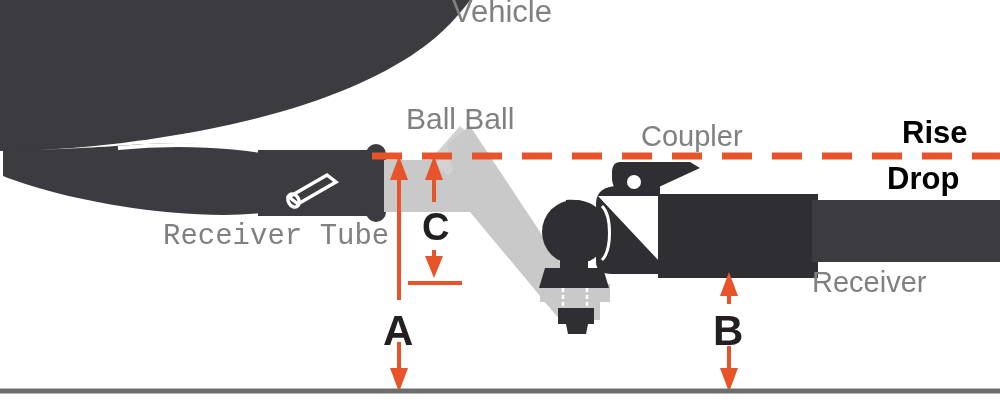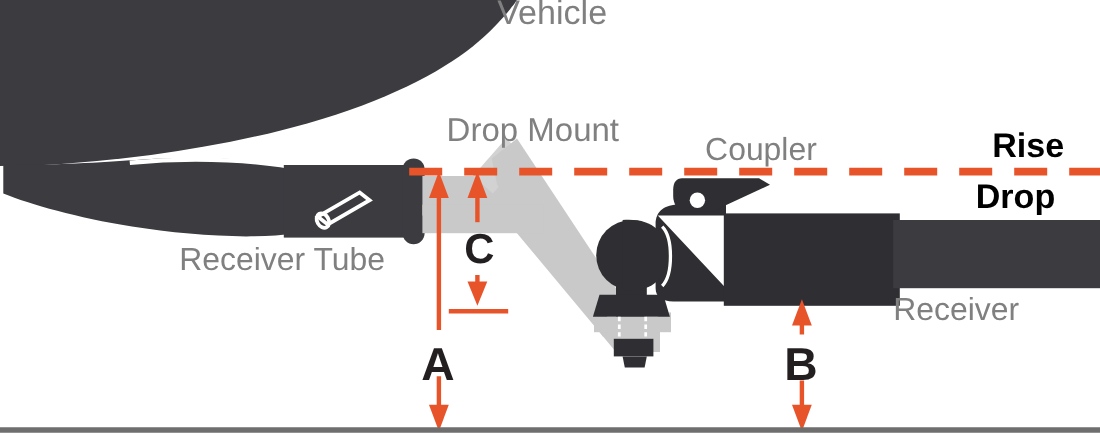--- a/index.html
+++ b/index.html
@@ -32,21 +32,21 @@
     position:absolute;
     color:#231f20;
     font-family:"Liberation Sans", sans-serif;
     font-weight:700;
     white-space:nowrap;
     line-height:1;
   }
   #lbl-vehicle{left:452px;top:-4px;font-size:31px;}
   #lbl-ballmount{left:406px;top:104px;font-size:30px;}
   #lbl-coupler{left:641px;top:122px;font-size:29px;text-align:center;}
-  #lbl-receiver{left:163px;top:222px;font-size:29px;}
+  #lbl-receiver{left:163px;top:222px;font-size:29px;font-family:Liberation Mono, monospace;}
   #lbl-trailer{left:812px;top:268px;font-size:29px;}
   #lbl-rise{left:902px;top:117px;font-size:31px;}
   #lbl-drop{left:887px;top:163px;font-size:31px;}
   #dim-a{left:383px;top:310px;font-size:42px;}
   #dim-b{left:713px;top:310px;font-size:42px;}
   #dim-c{left:422px;top:208px;font-size:38px;}
 </style>
 </head>
 <body>
 
@@ -134,21 +134,21 @@
       <polygon points="729,272 720,296 738,296" fill="#E8542A"></polygon>
       <line x1="729" y1="346" x2="729" y2="378" stroke="#E8542A" stroke-width="4"></line>
       <polygon points="729,392 720,368 738,368" fill="#E8542A"></polygon>
     </g>
 
     <line x1="0" y1="391" x2="1000" y2="391" stroke="#6e6e6e" stroke-width="5"></line>
   </svg>
 
   <div class="lbl" id="lbl-vehicle">Vehicle</div>
 
-  <div class="lbl" id="lbl-ballmount">Drop Mount</div>
+  <div class="lbl" id="lbl-ballmount">Ball Ball</div>
 
   <div class="lbl" id="lbl-coupler">Coupler</div>
 
   <div class="lbl" id="lbl-receiver">Receiver Tube</div>
 
   <div class="lbl" id="lbl-trailer">Receiver</div>
 
   <div class="lbl-dark" id="lbl-rise">Rise</div>
 
   <div class="lbl-dark" id="lbl-drop">Drop</div>

